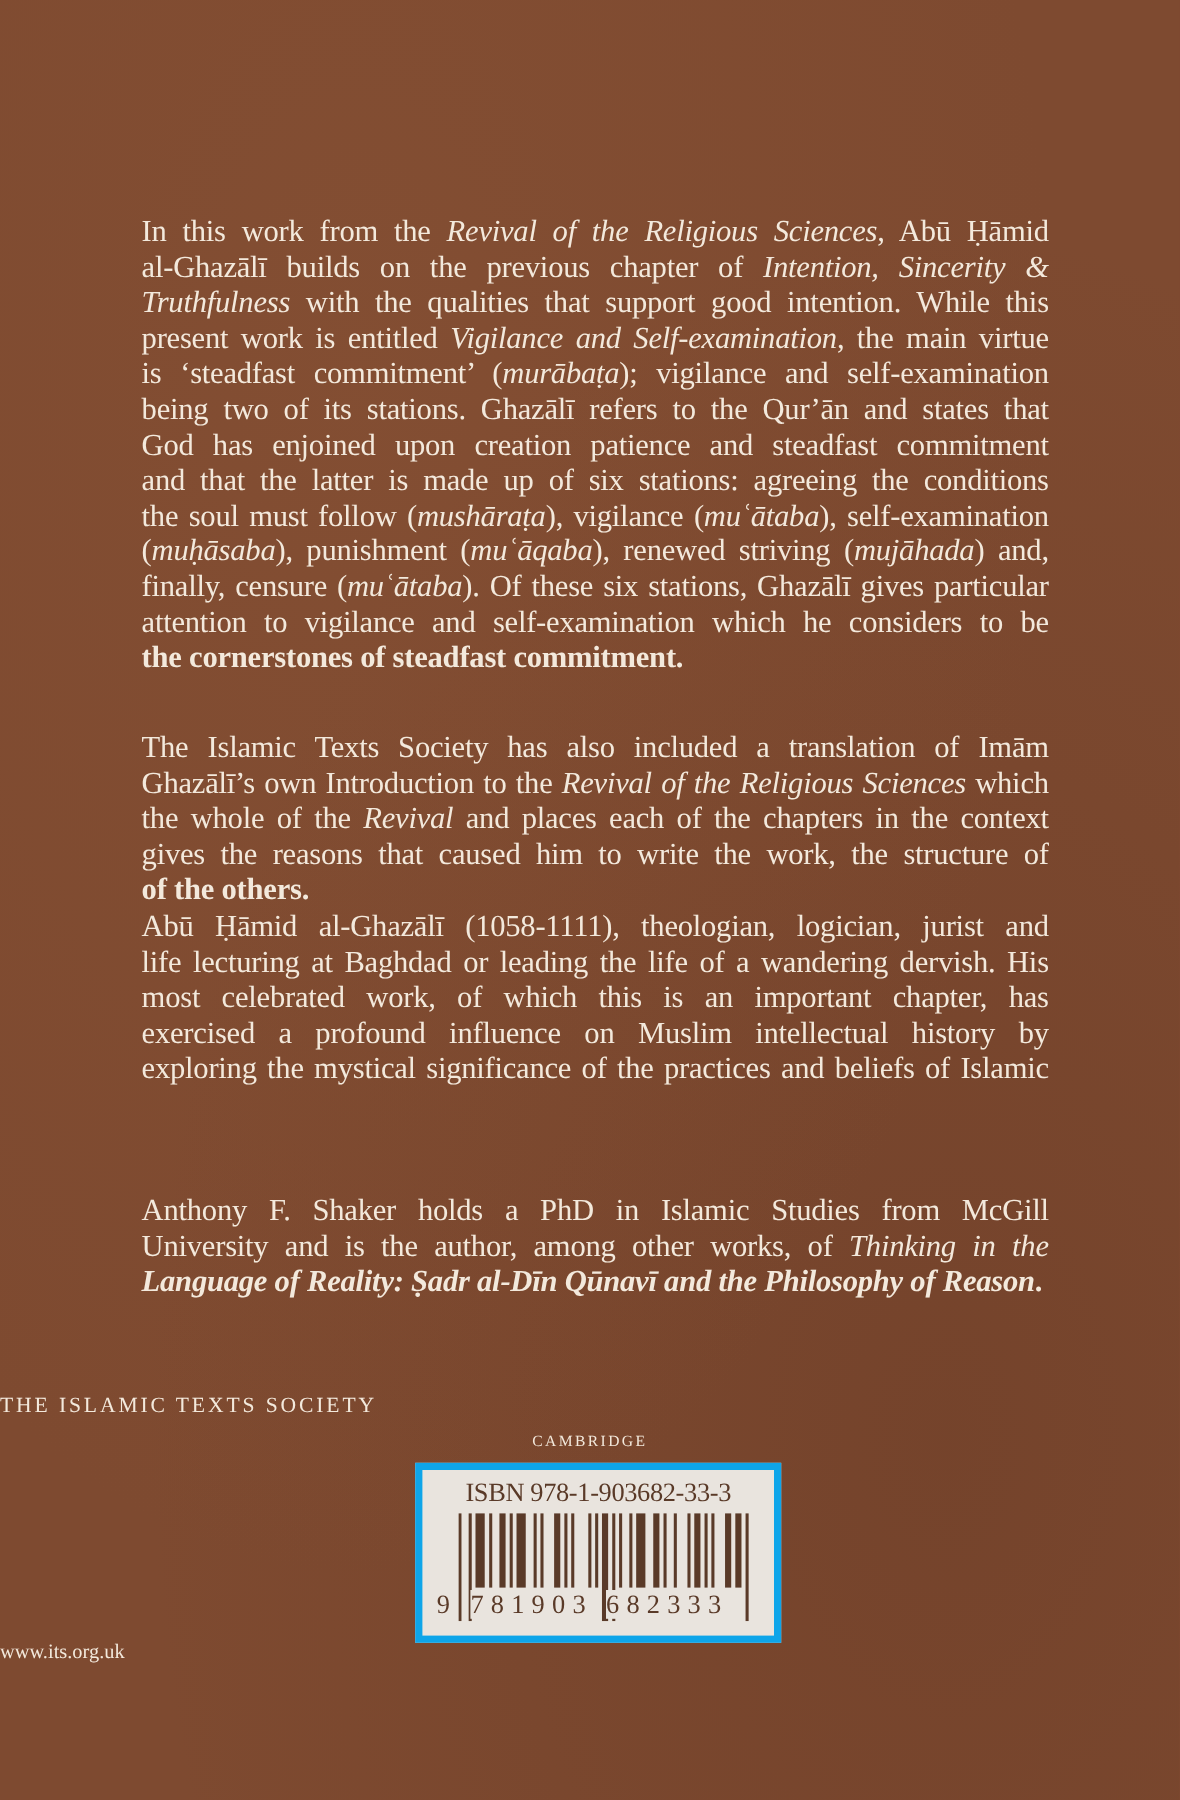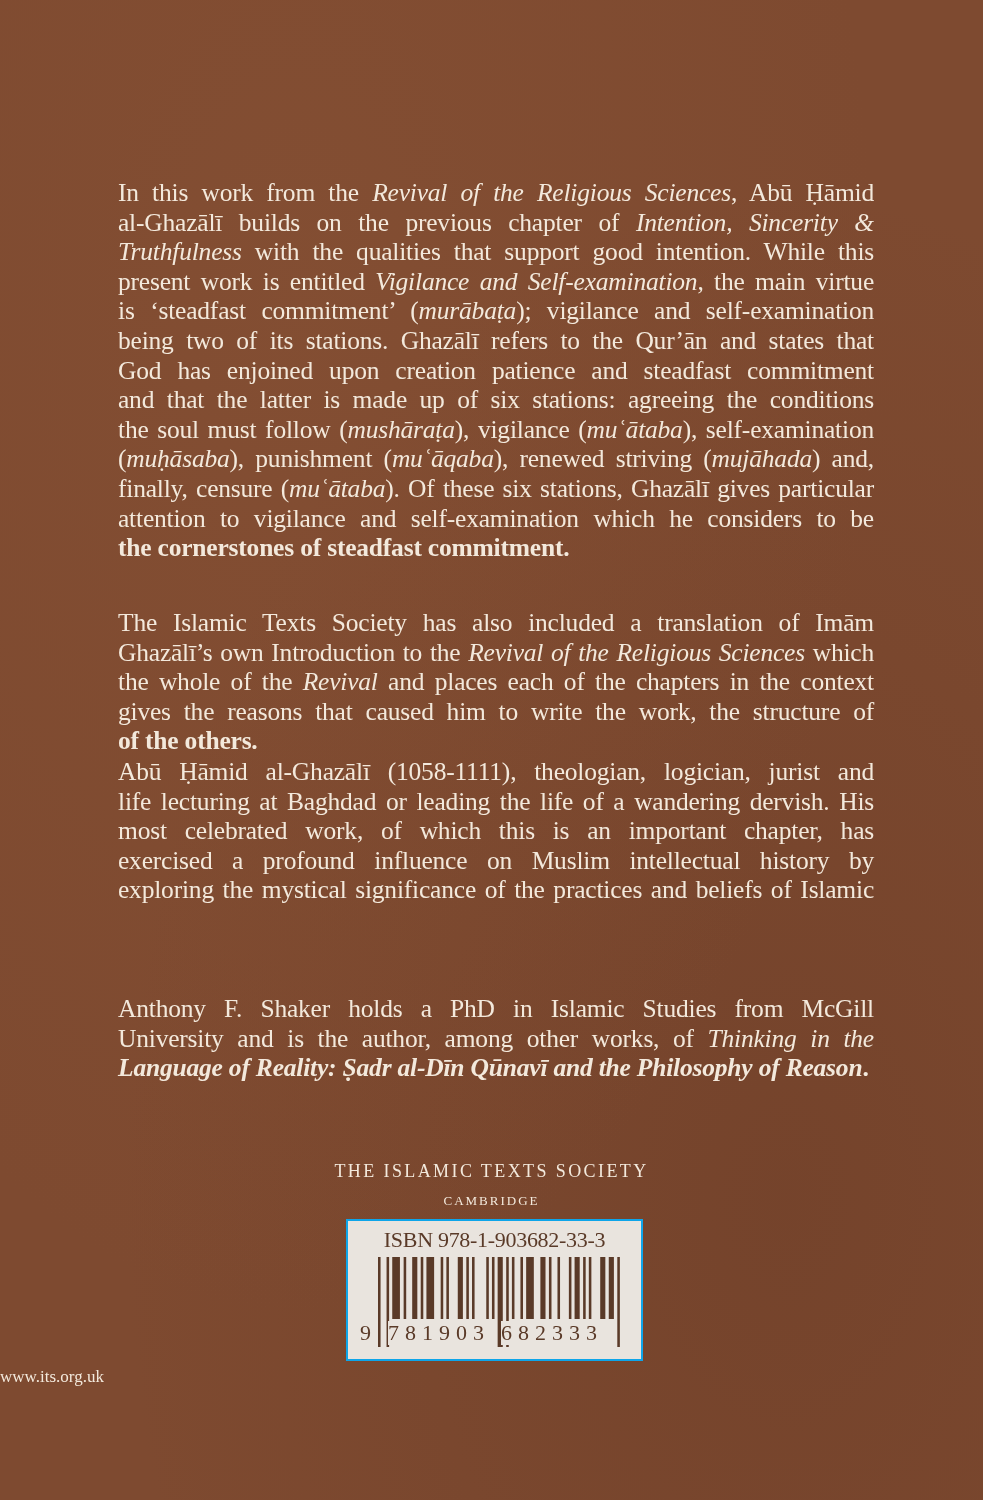--- a/index.html
+++ b/index.html
@@ -22,29 +22,29 @@
     height: 29.6px;
     white-space: nowrap;
     text-align: justify;
     text-align-last: justify;
     letter-spacing: -0.2px;
   }
   .line.last { text-align-last: left; font-weight: bold; }
   .line i { font-style: italic; }
   .publisher {
     position: absolute; left: 0; width: 983px; top: 1161px;
-    text-align: center; font-size: 18px; letter-spacing: 2.4px;
+    text-align: left; font-size: 18px; letter-spacing: 2.4px;
   }
   .city {
     position: absolute; left: 0; width: 983px; top: 1193px;
     text-align: center; font-size: 13px; letter-spacing: 2px;
   }
   .barcode-box {
     position: absolute; left: 346px; top: 1219px; width: 293px; height: 138px;
-    background: #e9e4de; border: 2px solid #0ea5e9;
+    background: #e9e4de; border: 6px solid #0ea5e9;
   }
   .isbn-text {
     position: absolute; left: 0; top: 6px; width: 293px; text-align: center;
     font-size: 22px; color: #5a3a28; letter-spacing: -0.3px;
   }
   .bars { position: absolute; left: 30px; top: 36px; width: 245px; height: 90px; }
   .bars svg { display: block; }
   .bc-digits {
     position: absolute; top: 100px; font-size: 22px; color: #5a3a28;
     background: #e9e4de; line-height: 24px;

